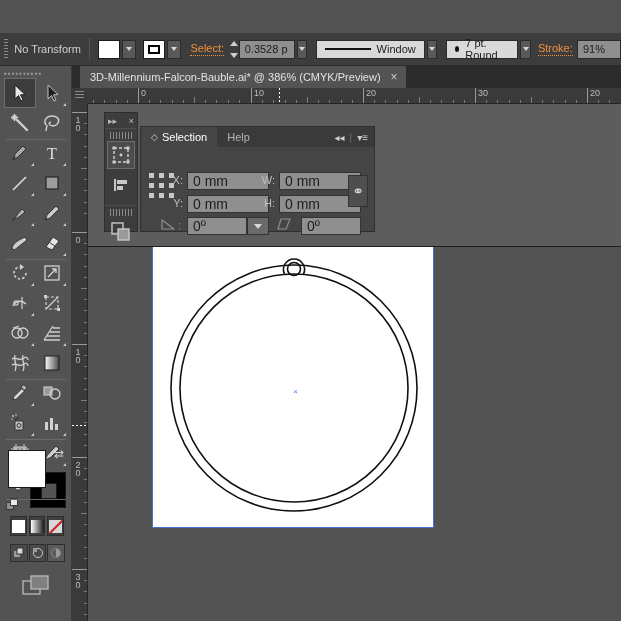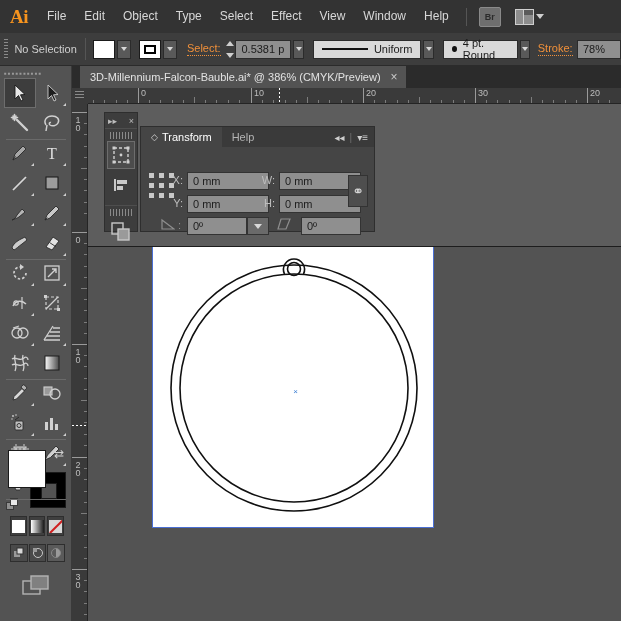--- a/index.html
+++ b/index.html
@@ -276,21 +276,21 @@
     position:absolute; left:8px; top:26px; width:26px; height:26px;
   }
   .proxy i {
     position:absolute; width:5px; height:5px; background:#c8c8c8;
   }
   .fld-lbl {
     position:absolute; font-size:11px; color:#bdbdbd; text-align:right; width:24px;
   }
   .fld {
     position:absolute; height:18px; background:#8f8f8f; border:1px solid #333;
-    color:#1d1d1d; font-size:11px; display:flex; align-items:center; padding:0 5px;
+    color:#1d1d1d; font-size:14px; display:flex; align-items:center; padding:0 5px;
   }
   .fld.sm { width:60px; }
   .fld.md { width:82px; }
   .angle-dd {
     position:absolute; width:22px; height:18px; background:#6a6a6a; border:1px solid #333;
     display:flex;align-items:center;justify-content:center;
   }
   .angle-dd .tri {
     width:0;height:0;border-left:4px solid transparent;border-right:4px solid transparent;
     border-top:5px solid #d8d8d8;
@@ -314,45 +314,24 @@
   .dockline {
     position:absolute; left:88px; top:246px; width:533px; height:1px; background:#1d1d1d;
   }
   svg { display:block; }
 </style>
 </head>
 <body>
 
 <div id="app">
 
-  <div class="menubar">
-    <div class="ai-logo">Ai</div>
-    <div class="menu-item">File</div>
-    <div class="menu-item">Edit</div>
-    <div class="menu-item">Object</div>
-    <div class="menu-item">Type</div>
-    <div class="menu-item">Select</div>
-    <div class="menu-item">Effect</div>
-    <div class="menu-item">View</div>
-    <div class="menu-item">Window</div>
-    <div class="menu-item">Help</div>
-    <div class="mb-sep"></div>
-    <div class="br-btn">Br</div>
-    <div class="arrange-btn">
-      <div class="arrange-ico">
-        <i class="c1"></i>
-          <i class="c2"></i>
-      </div>
-      <div class="caret-dn"></div>
-    </div>
-  </div>
 
   <div class="controlbar">
     <div class="grip"></div>
-    <div class="cb-label">No Selection</div>
+    <div class="cb-label">No Transform</div>
     <div class="cb-sep"></div>
 
     <div style="display:flex;align-items:center;">
       <div class="swatch-box"></div>
       <div class="mini-dd">
           <div class="tri"></div>
         </div>
     </div>
     <div style="width:10px"></div>
     <div style="display:flex;align-items:center;">
@@ -364,47 +343,47 @@
         </div>
     </div>
 
     <div style="width:14px"></div>
     <div class="orange-lbl">Select:</div>
     <div style="width:8px"></div>
     <div class="spinner">
       <div class="up"></div>
       <div class="dn"></div>
     </div>
-    <div class="num-field">0.5381 p</div>
+    <div class="num-field">0.3528 p</div>
     <div class="mini-dd">
         <div class="tri"></div>
       </div>
 
     <div style="width:12px"></div>
     <div class="combo" style="width:112px;">
       <span class="rule"></span>
-      <span>Uniform</span>
+      <span>Window</span>
     </div>
     <div class="mini-dd">
         <div class="tri"></div>
       </div>
 
     <div style="width:12px"></div>
     <div class="combo" style="width:96px;">
       <span class="dot"></span>
-      <span>4 pt. Round</span>
+      <span>7 pt. Round</span>
     </div>
     <div class="mini-dd">
         <div class="tri"></div>
       </div>
 
     <div style="width:10px"></div>
     <div class="orange-lbl">Stroke:</div>
     <div style="width:6px"></div>
-    <div class="num-field" style="min-width:44px;">78%</div>
+    <div class="num-field" style="min-width:44px;">91%</div>
   </div>
 
   <div class="tabbar">
     <div class="doctab">
       <span>3D-Millennium-Falcon-Bauble.ai* @ 386% (CMYK/Preview)</span>
       <span class="tab-close">×</span>
     </div>
   </div>
 
   <div class="ruler-h" id="rulerH">
@@ -854,21 +833,21 @@
           <rect x="8" y="8" width="11" height="11" fill="#9a9a9a" stroke="#c8c8c8" stroke-width="1.4"></rect>
         </svg>
       </div>
     </div>
   </div>
 
   <div class="xform">
     <div class="xf-tabs">
       <div class="xf-tab active">
         <span class="diamond">◇</span>
-        <span>Transform</span>
+        <span>Selection</span>
       </div>
       <div class="xf-tab">
         <span>Help</span>
       </div>
       <div class="xf-tabspace"></div>
       <div class="xf-collapse">
         <span>◂◂</span>
         <span style="color:#6e6e6e">|</span>
         <span>▾≡</span>
       </div>

